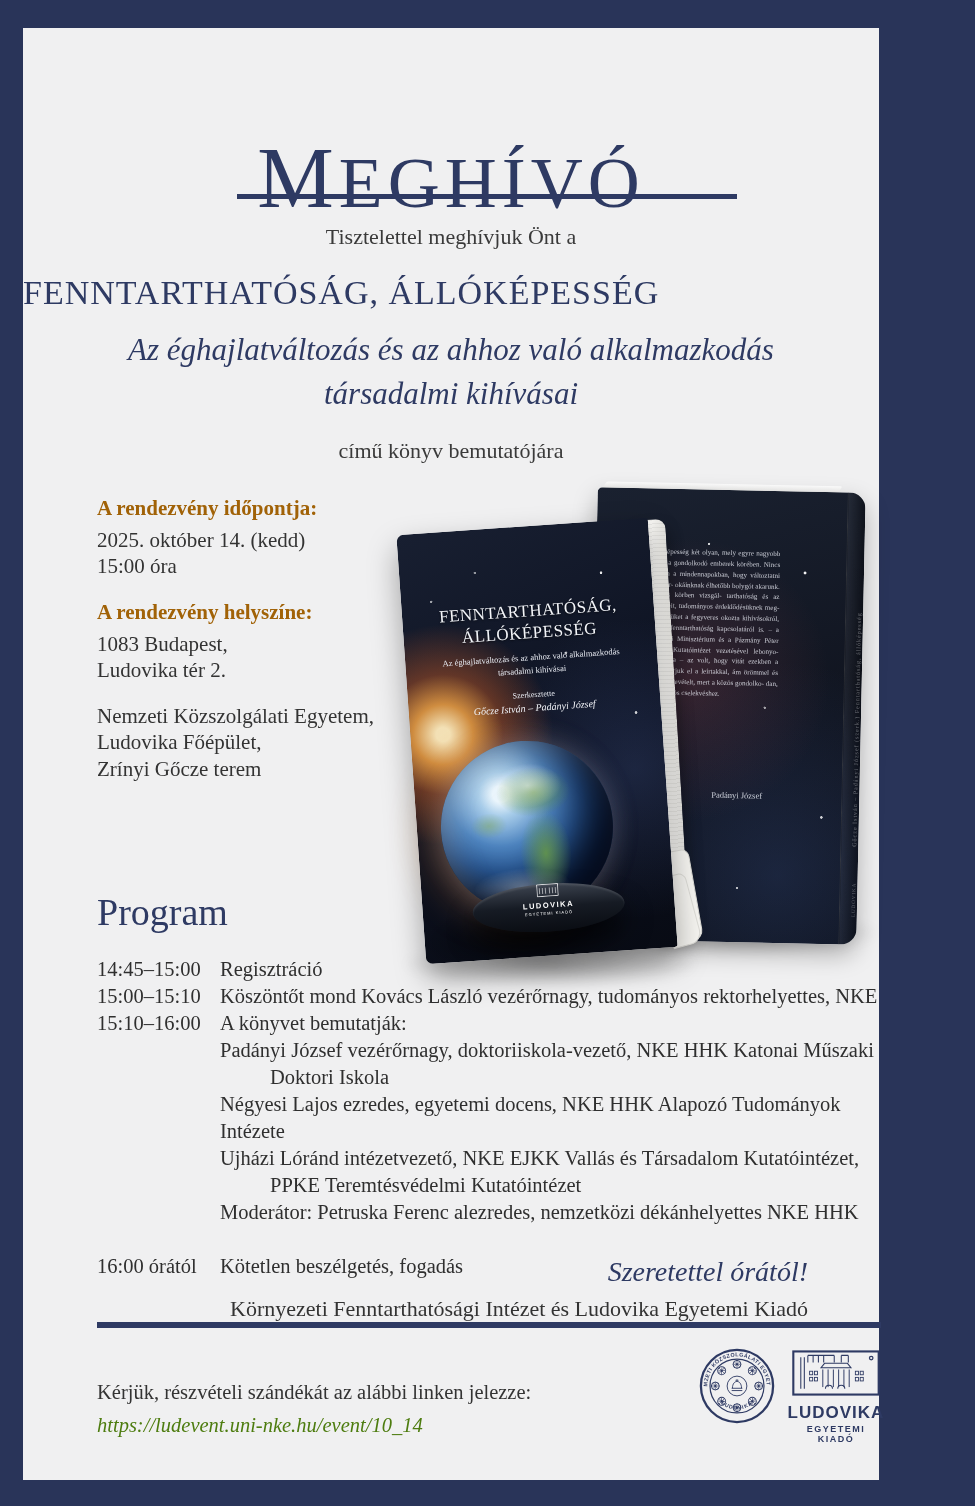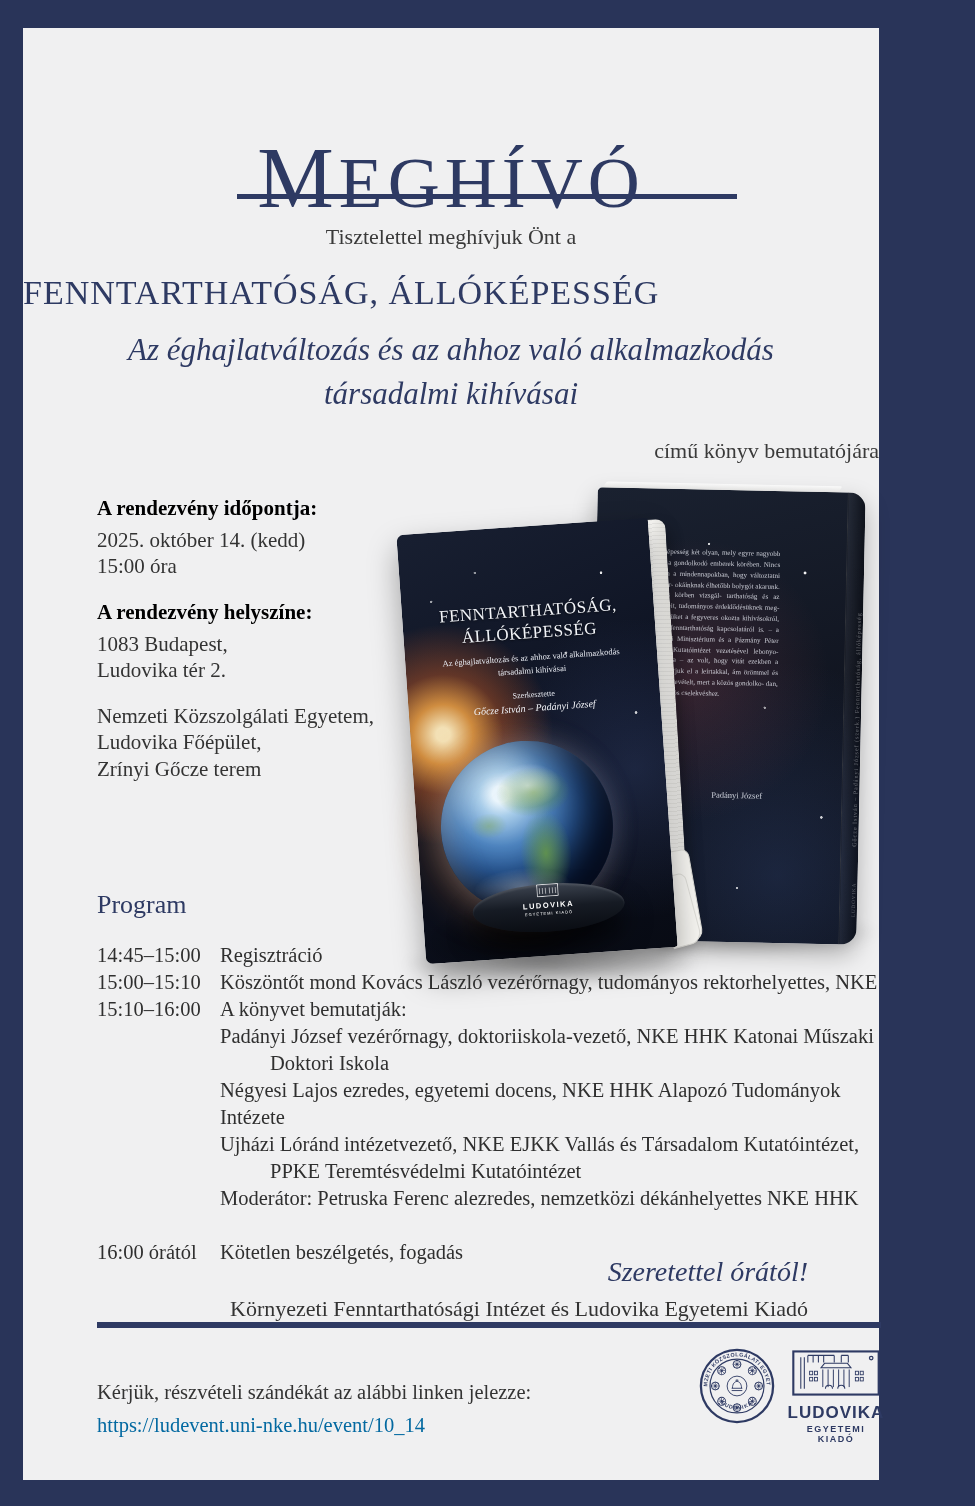--- a/index.html
+++ b/index.html
@@ -27,26 +27,26 @@
   }
   .book-title{
     position:absolute;top:246px;left:0;right:0;text-align:left;
     color:#2e3a63;font-size:34px;letter-spacing:1px;
   }
   .book-subtitle{
     position:absolute;top:300px;left:0;right:0;text-align:center;
     color:#2e3a63;font-size:31px;font-style:italic;line-height:1.42;
   }
   .outro-line{
-    position:absolute;top:410px;left:0;right:0;text-align:right;
+    position:absolute;top:410px;left:0;right:0;text-align:center;
     font-size:22px;color:#3a3a3a;
   }
   
   .info-col{position:absolute;left:74px;top:468px;width:300px;font-size:21px;color:#333;}
-  .info-label{color:#000000;font-weight:700;margin-bottom:6px;}
+  .info-label{color:#a16207;font-weight:700;margin-bottom:6px;}
   .info-lines{line-height:1.25;margin-bottom:20px;}
   
   .books{position:absolute;left:372px;top:452px;width:500px;height:505px;}
   .bb-shadow,.fb-shadow{position:absolute;background:radial-gradient(ellipse at 50% 50%, rgba(0,0,0,.30), rgba(0,0,0,0) 68%);filter:blur(5px);}
   .bb-shadow{left:210px;top:430px;width:280px;height:46px;}
   .fb-shadow{left:0px;top:460px;width:310px;height:48px;}
   .book-back{position:absolute;left:198px;top:10px;width:268px;height:452px;transform:rotate(1.2deg);}
   .bb-pages-top{
     position:absolute;left:4px;top:-6px;width:236px;height:15px;
     background:linear-gradient(180deg,#ffffff,#d9d8d5);
@@ -143,34 +143,34 @@
     position:absolute;left:50%;bottom:24px;transform:translateX(-50%);
     width:152px;height:48px;border-radius:50%;
     background:linear-gradient(180deg,#3c434f,#161b24 48%,#0a0d13);
     box-shadow:0 16px 26px rgba(0,0,0,.55), inset 0 2px 2px rgba(255,255,255,.1);
   }
   .fb-logo{position:absolute;left:50%;bottom:40px;transform:translateX(-50%);text-align:center;color:#fff;width:120px;}
   .fb-logo-name{font-family:"Liberation Sans",sans-serif;font-weight:700;font-size:7.5px;letter-spacing:1.5px;}
   .fb-logo-sub{font-family:"Liberation Sans",sans-serif;font-size:4px;letter-spacing:1px;margin-top:1px;}
   
   .program{position:absolute;left:74px;top:862px;width:790px;color:#2f2f2f;}
-  .program-heading{color:#2e3a63;font-size:26px;margin-bottom:22px;}
+  .program-heading{color:#2e3a63;font-size:38px;margin-bottom:22px;}
   .prog-row{display:flex;font-size:20.5px;line-height:1.32;}
   .prog-time{width:123px;flex:0 0 123px;}
   .prog-desc{flex:1;}
   .indent2{padding-left:50px;}
   .prog-gap{margin-top:27px;}
   
   .closing{position:absolute;right:71px;top:1228px;text-align:right;}
   .farewell{color:#2e3a63;font-size:28px;font-style:italic;}
   .organizers{color:#333;font-size:22px;margin-top:8px;}
   .bottom-rule{position:absolute;left:74px;top:1294px;width:784px;height:6px;background:#2e3a63;}
   
   .rsvp{position:absolute;left:74px;top:1348px;font-size:20.5px;color:#333;line-height:1.6;}
-  .rsvp a{color:#0369a1;text-decoration:none;}
+  .rsvp a{color:#4d7c0f;text-decoration:none;font-style:italic;}
   .seal{position:absolute;left:676px;top:1320px;width:76px;height:76px;}
   .pub-logo{position:absolute;left:764px;top:1322px;width:98px;text-align:center;color:#2e3a63;}
   .pub-logo-name{font-family:"Liberation Sans",sans-serif;font-weight:700;font-size:17px;letter-spacing:1px;margin-top:3px;}
   .pub-logo-sub{font-family:"Liberation Sans",sans-serif;font-weight:700;font-size:9px;letter-spacing:1.5px;margin-top:1px;}
 </style>
 </head>
 <body>
 
 <div class="page">
 

